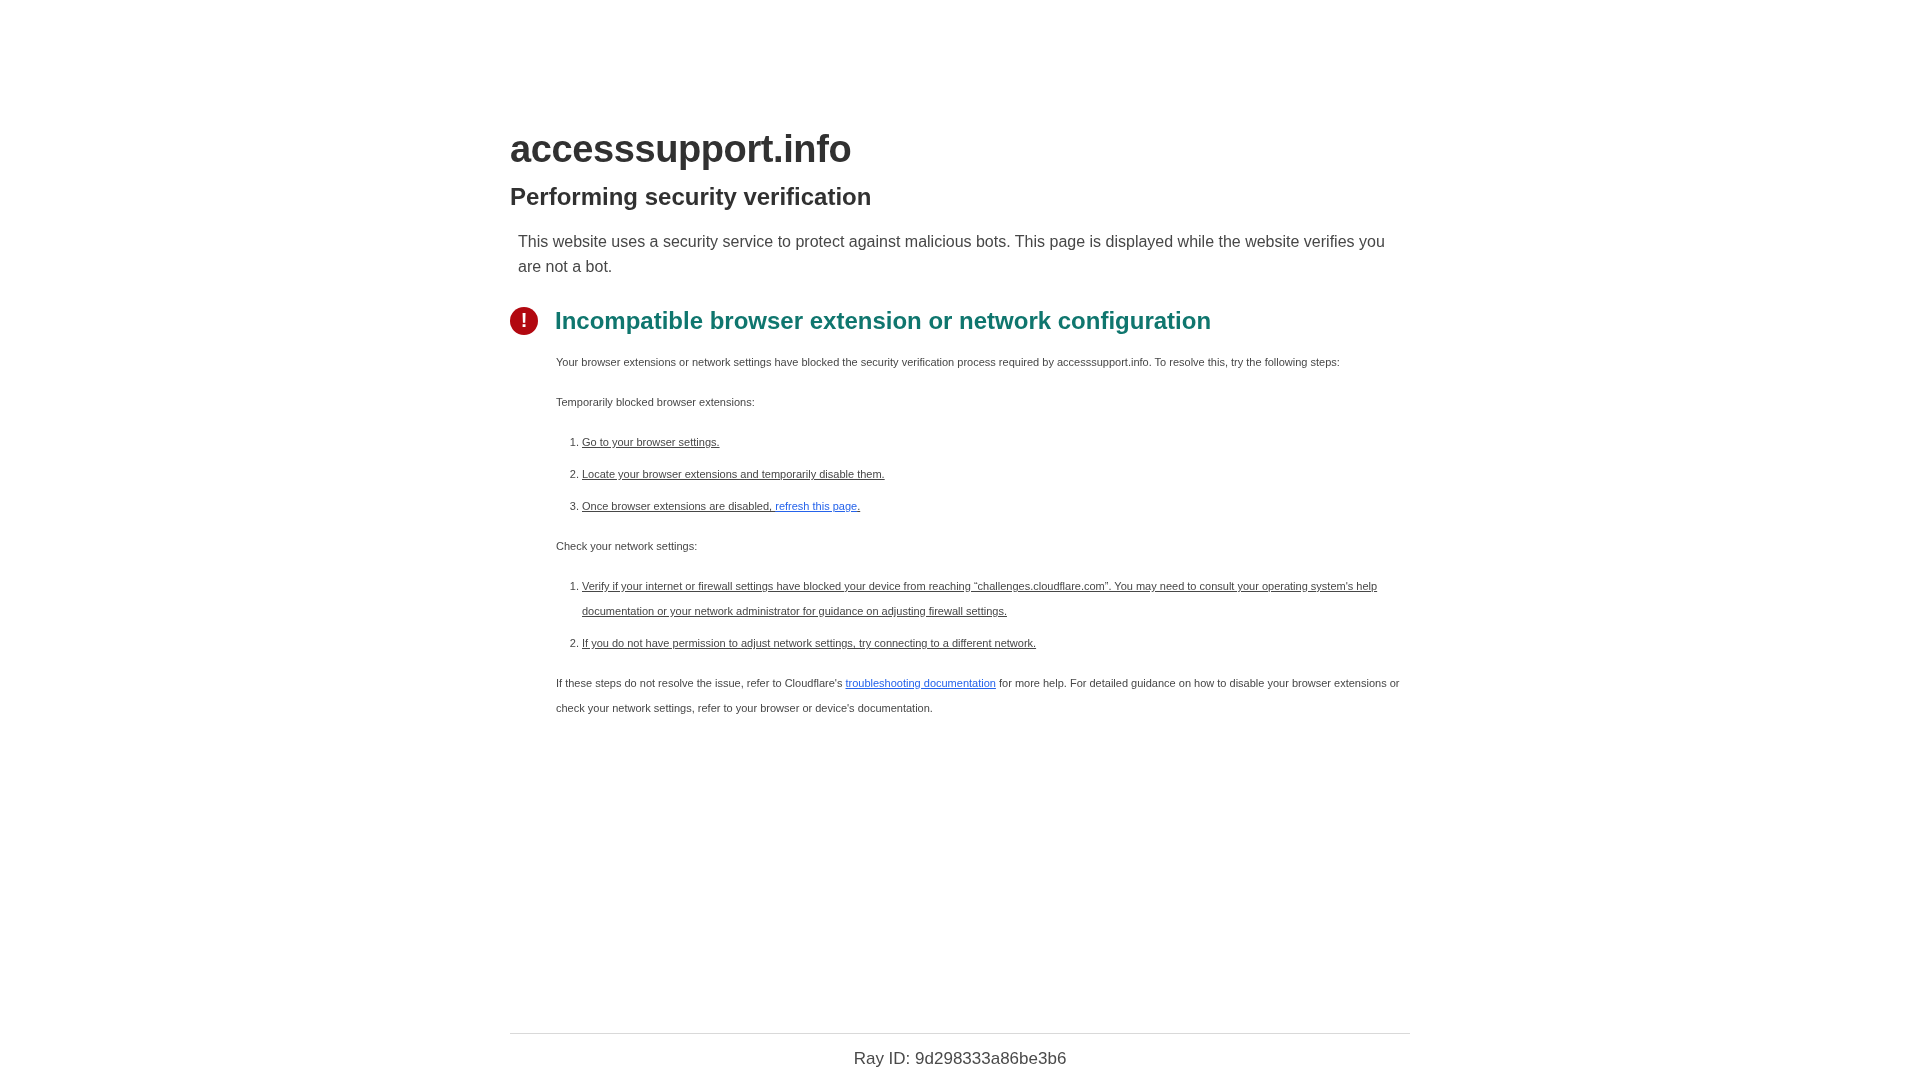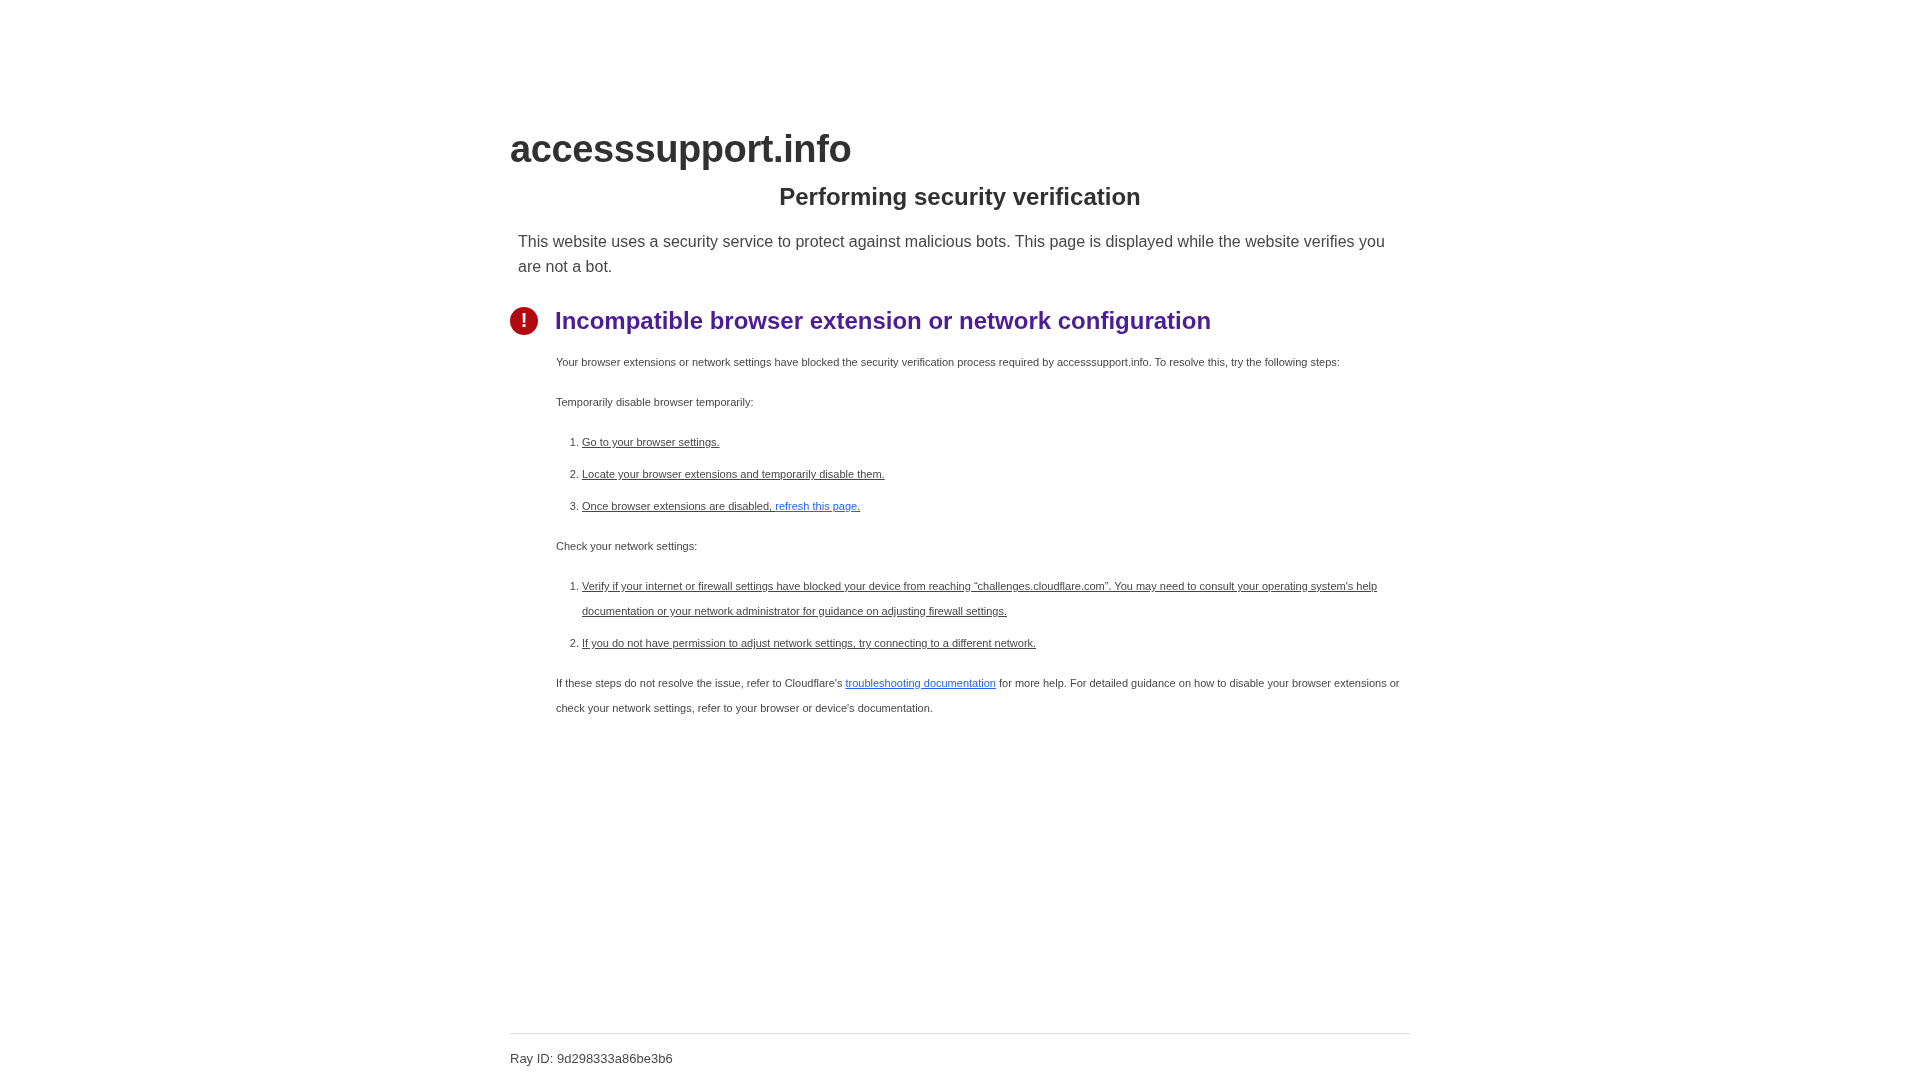--- a/index.html
+++ b/index.html
@@ -23,21 +23,20 @@
     font-weight: 700;
     color: #313131;
     margin: 0 0 12px;
     letter-spacing: -0.4px;
   }
   .page-subtitle {
     font-size: 24px;
     font-weight: 600;
     color: #313131;
     margin: 0 0 18px;
-    text-align: center;
   }
   .intro {
     font-size: 16px;
     line-height: 25px;
     margin: 0 8px 28px;
     color: #474747;
   }
   .error-head {
     display: flex;
     align-items: center;
@@ -55,21 +54,21 @@
     align-items: center;
     justify-content: center;
     font-size: 20px;
     font-weight: 700;
     line-height: 1;
     padding-bottom: 2px;
   }
   .error-title {
     font-size: 24px;
     font-weight: 700;
-    color: #4c1d95;
+    color: #0f766e;
     margin: 0;
   }
   .error-body {
     margin-left: 46px;
     font-size: 11px;
     line-height: 25px;
     color: #474747;
   }
   .error-body p { margin: 0 0 15px; }
   .error-body ol {
@@ -81,21 +80,22 @@
     color: #2563eb;
     text-decoration: underline;
     cursor: pointer;
   }
   .footer {
     flex: 0 0 auto;
     width: 900px;
     margin: 0 auto;
     border-top: 1px solid #d9d9d9;
     padding: 15px 0 12px;
-    font-size: 13px;
+    text-align: center;
+    font-size: 17px;
     line-height: 19px;
     color: #4a4a4a;
   }
   .footer .sep { color: #9a9a9a; margin: 0 6px; }
 </style>
 </head>
 <body>
 
 <div class="main">
 
@@ -107,21 +107,21 @@
 
   <div class="error-head">
     <div class="alert-icon">!</div>
     <h3 class="error-title">Incompatible browser extension or network configuration</h3>
   </div>
 
   <div class="error-body">
 
     <p>Your browser extensions or network settings have blocked the security verification process required by accesssupport.info. To resolve this, try the following steps:</p>
 
-    <p>Temporarily disable browser temporarily:</p>
+    <p>Temporarily blocked browser extensions:</p>
 
     <ol>
       <li>Go to your browser settings.</li>
       <li>Locate your browser extensions and temporarily disable them.</li>
       <li><span>Once browser extensions are disabled, </span><a class="link">refresh this page</a><span>.</span></li>
     </ol>
 
     <p>Check your network settings:</p>
 
     <ol>

